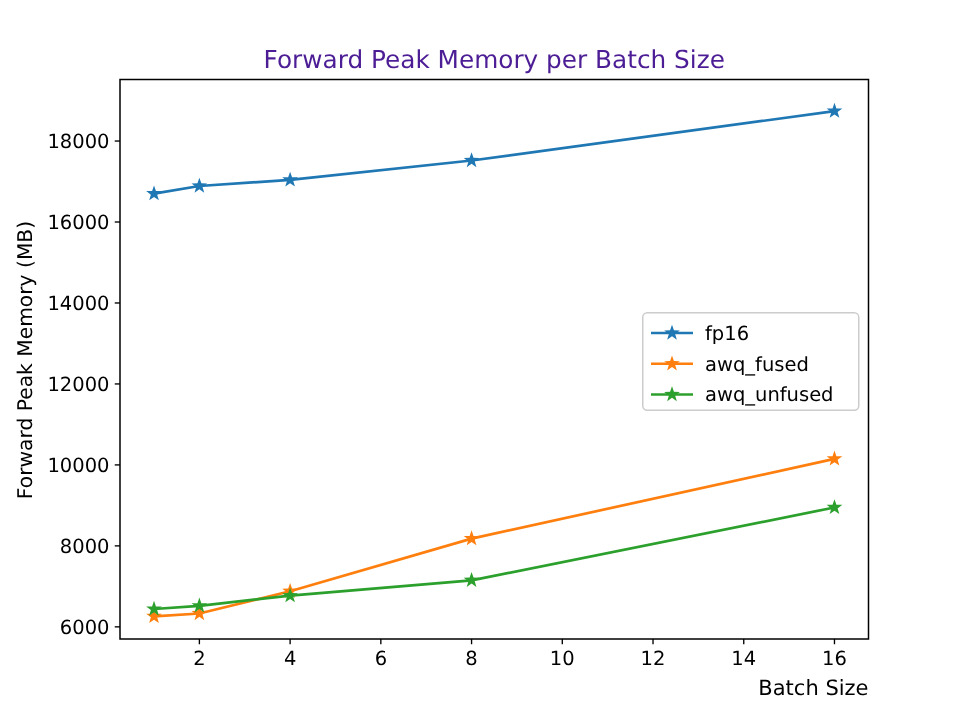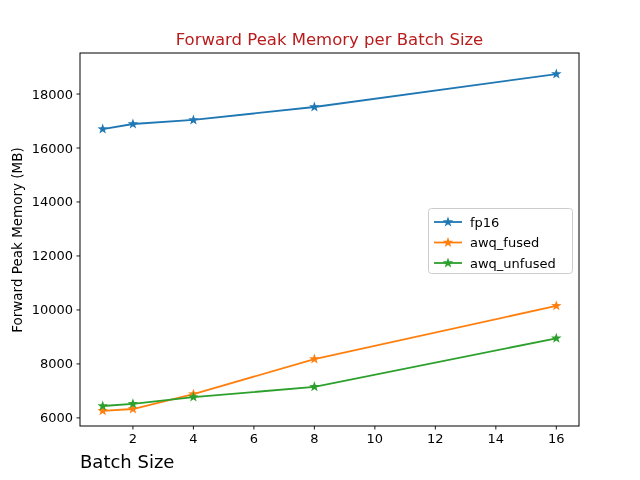--- a/index.html
+++ b/index.html
@@ -11,28 +11,28 @@
     font-family: "DejaVu Sans", sans-serif;
     overflow: hidden;
   }
   .figure svg { position: absolute; left: 0; top: 0; }
   svg text { font-family: "DejaVu Sans", sans-serif; fill: #000000; }
   .title {
     position: absolute;
     left: 80px; top: 30px; width: 499px;
     text-align: center;
     font-size: 16.5px;
-    color: #b91c1c;
+    color: #4c1d95;
     white-space: nowrap;
   }
   .xlabel {
     position: absolute;
     left: 80px; top: 451px; width: 499px;
-    text-align: left;
-    font-size: 18px;
+    text-align: right;
+    font-size: 14px;
     color: #000000;
     white-space: nowrap;
   }
   .ylabel {
     position: absolute;
     left: 17px; top: 240px;
     transform: translate(-50%, -50%) rotate(-90deg);
     font-size: 13.5px;
     color: #000000;
     white-space: nowrap;

